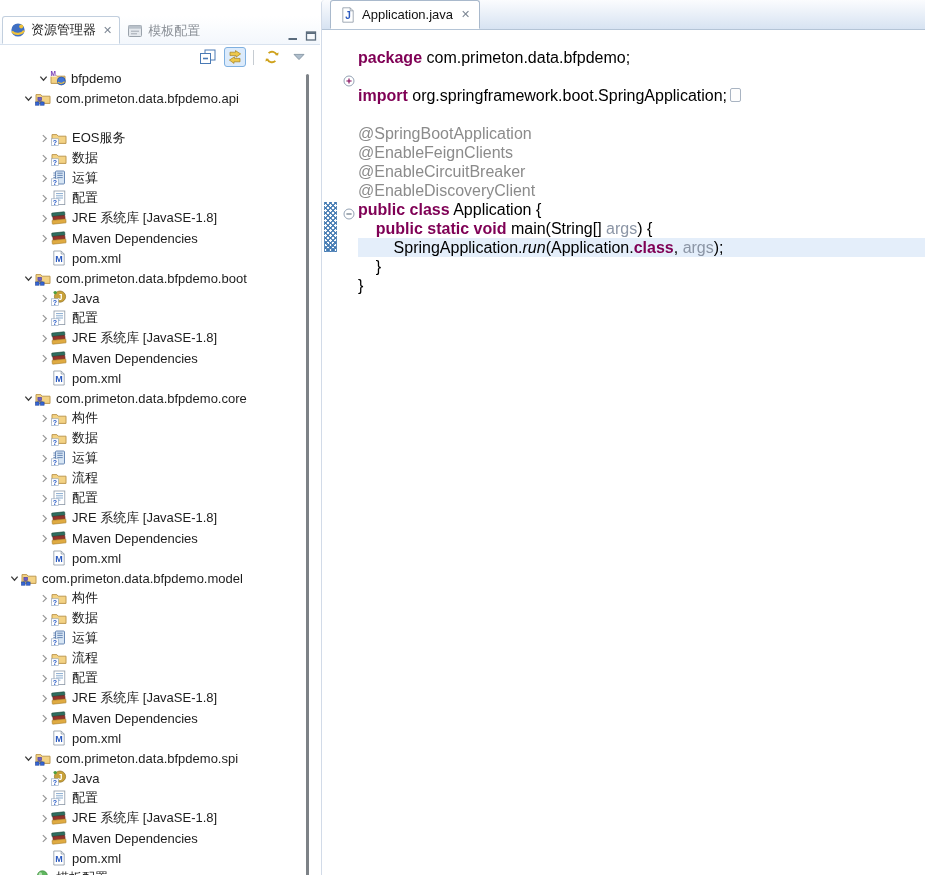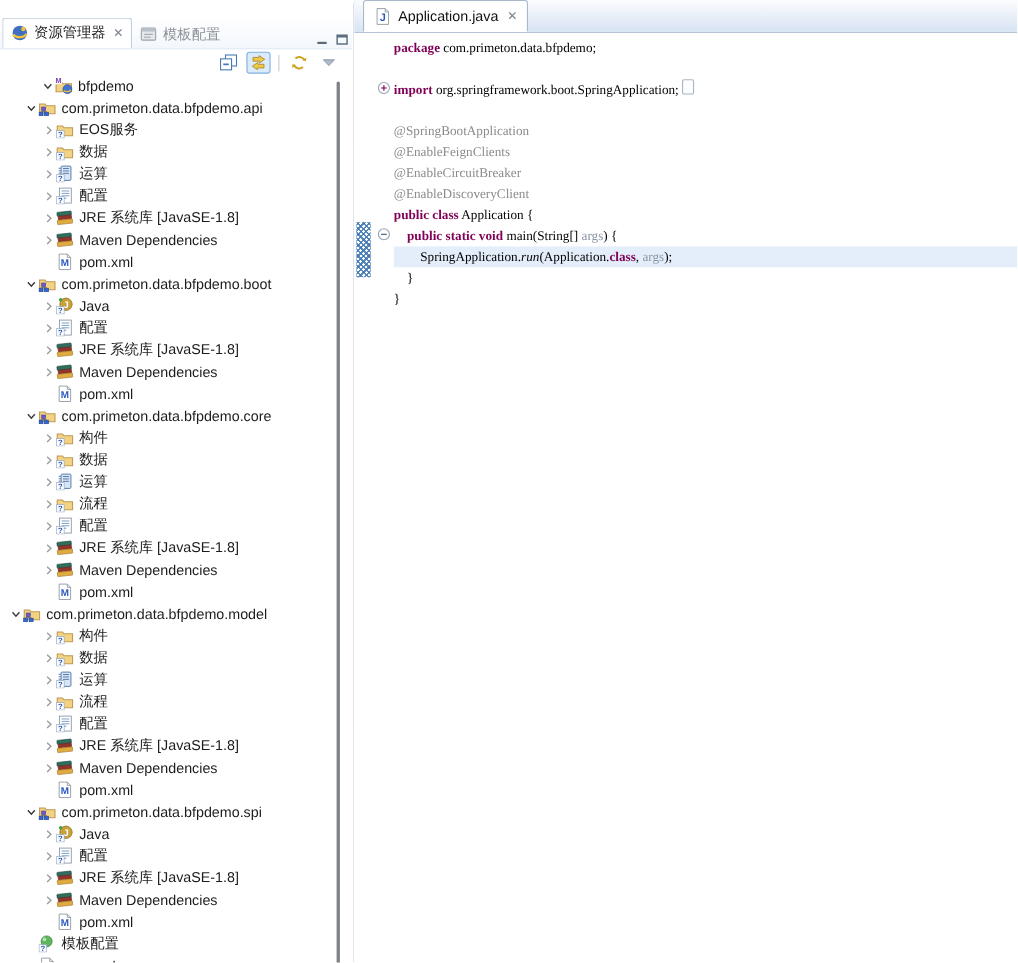--- a/index.html
+++ b/index.html
@@ -46,22 +46,22 @@
         background:#fff;border:1px solid #a9b9cc;border-bottom:1px solid #fff;
         border-radius:3px 3px 0 0;font-size:13px;color:#111;}
   .econtent{position:absolute;left:0;top:30px;right:0;bottom:0;background:#fff;overflow:hidden;}
   .marker-ruler{position:absolute;left:0;top:0;width:18px;bottom:0;background:#fff;}
   .range-ind{position:absolute;left:2px;top:172px;width:13px;height:50px;background:#fff;
     background-image:
       repeating-linear-gradient(45deg,rgba(62,118,176,.85) 0 1.5px,transparent 1.5px 3.5px),
       repeating-linear-gradient(-45deg,rgba(62,118,176,.85) 0 1.5px,transparent 1.5px 3.5px);}
   .fold-ruler{position:absolute;left:18px;top:0;width:18px;bottom:0;background:#fff;}
   .fold{position:absolute;left:3px;width:12px;height:12px;}
-  .code{position:absolute;left:36px;top:0;right:0;bottom:0;padding-top:4px;
-        font-family:Liberation Serif, serif;font-size:12px;line-height:19px;
+  .code{position:absolute;left:36px;top:0;right:0;bottom:0;padding-top:18px;
+        font-family:Liberation Sans, sans-serif;font-size:16px;line-height:19px;
         white-space:pre;color:#000;}
   .cline{height:19px;}
   .cline.hl{background:var(--hlbg,#e4eefa);}
   .tk{color:var(--kw,#7f0055);font-weight:bold;}
   .ta{color:var(--ann,#8b8b8b);}
   .tg{color:var(--par,#8b95a5);}
   .ti{font-style:italic;}
   .fold-box{display:inline-block;width:9px;height:12px;border:1px solid #a9b4c2;
             border-radius:2px;background:#fdfdfd;margin-left:3px;vertical-align:-1px;}
 </style>
@@ -165,21 +165,21 @@
             <svg width="16" height="16" viewBox="0 0 16 16">
               <path d="M1 4.6 h4.8 l1.4 1.6 H15 V13.4 H1 Z" fill="#f3d284" stroke="#bf9a52"></path>
               <path d="M4.7 10.6 v1 M2.3 12.2 v-0.8 h5 v0.8" stroke="#666" fill="none" stroke-width="0.7"></path>
               <rect x="2.9" y="7.3" width="3.6" height="3.2" fill="#6b5cc9" stroke="#4a3f96" stroke-width="0.6"></rect>
               <rect x="0.5" y="12" width="3.6" height="3.2" fill="#3566d6" stroke="#23479c" stroke-width="0.6"></rect>
               <rect x="5.5" y="12" width="3.6" height="3.2" fill="#3566d6" stroke="#23479c" stroke-width="0.6"></rect>
             </svg>
           </span>
           <span class="tlbl">com.primeton.data.bfpdemo.api</span>
         </div>
-        <div class="trow" style="padding-left: 37px;">
+        <div class="trow" style="padding-left: 37px; margin-top: 20px;">
           <span class="arr">
             <svg width="13" height="13" viewBox="0 0 14 14">
               <path d="M5.2 3.4 L9 7 L5.2 10.6" fill="none" stroke="#9a9a9a" stroke-width="1.3"></path>
             </svg>
           </span>
           <span class="icn">
             <svg width="16" height="16" viewBox="0 0 16 16">
               <path d="M1 4.6 h4.8 l1.4 1.6 H15 V13.4 H1 Z" fill="#f3d284" stroke="#bf9a52"></path>
               <rect x="0.5" y="8.8" width="6.8" height="6.7" fill="#fff" stroke="#8fa3bd" stroke-width="0.6"></rect>
               <text x="3.9" y="14.6" font-size="7" font-weight="bold" fill="#2155c4" text-anchor="middle" font-family="Liberation Sans">?</text>

